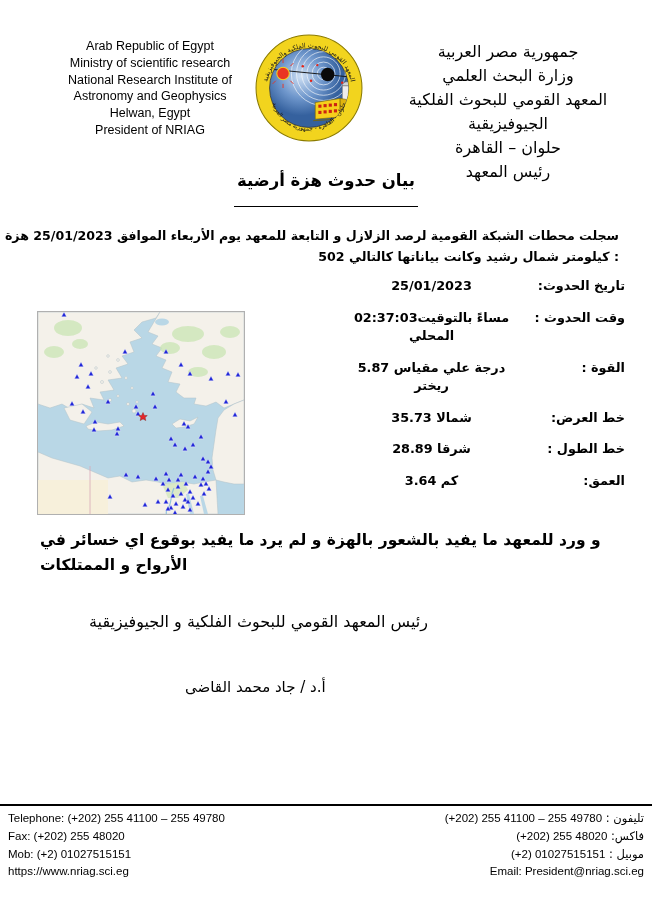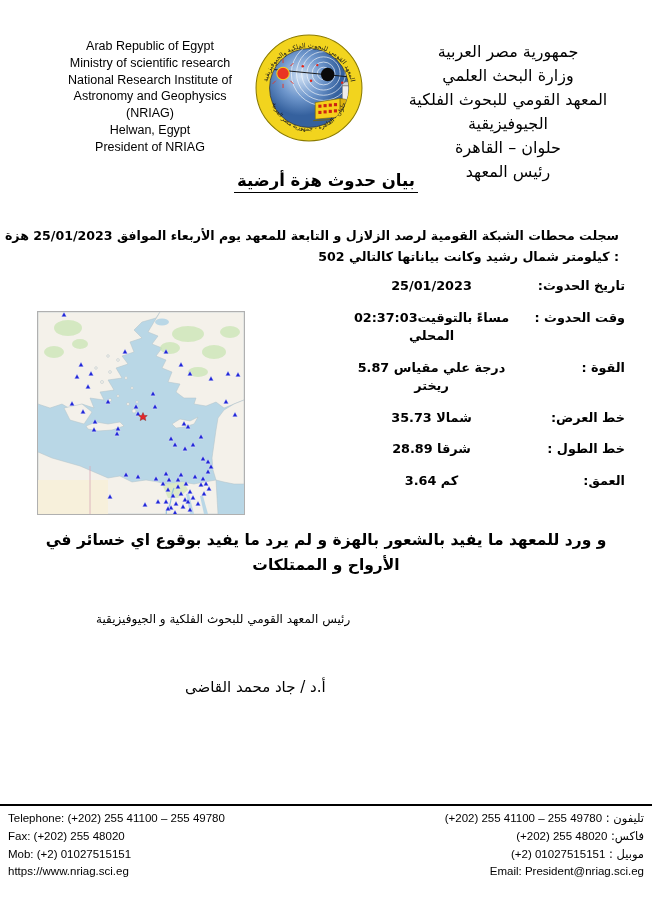--- a/index.html
+++ b/index.html
@@ -8,61 +8,60 @@
   .ar{font-family:"DejaVu Sans",sans-serif;}
   
   .hdr-en{position:absolute;left:58px;top:38px;width:184px;text-align:center;
           font-size:12.5px;line-height:1.34;}
   .hdr-ar{position:absolute;left:390px;top:40px;width:236px;text-align:center;
           font-size:16px;line-height:1.5;}
   .logo{position:absolute;left:255px;top:34px;width:108px;height:108px;}
   
   .title-wrap{position:absolute;left:0;top:171px;width:652px;text-align:center;}
   .title{display:inline-block;font-size:16.5px;font-weight:bold;
-         border-bottom:1.6px solid #000;padding:0 3px 2px 3px;}
+         border-bottom:1.6px solid #000;padding:0 3px 16px 3px;}
   
   .body-para{position:absolute;left:35px;top:226px;width:584px;
              font-weight:bold;font-size:12.6px;line-height:1.55;}
   .body-line1{direction:rtl;text-align:right;white-space:nowrap;}
   .body-line2{direction:ltr;text-align:right;margin-top:1px;}
   
   .fields{position:absolute;right:27px;top:277px;width:300px;}
   .field-row{display:flex;direction:rtl;align-items:baseline;margin-bottom:13px;
              font-size:12.8px;font-weight:bold;line-height:1.45;}
   .field-label{width:102px;direction:rtl;}
   .field-value{flex:1;direction:ltr;text-align:center;margin-left:15px;}
   
   .map{position:absolute;left:37px;top:311px;width:206px;height:202px;
        border:1px solid #b0b0b0;box-sizing:content-box;}
   .station{fill:#1f25d8;stroke:#ffffff;stroke-width:0.4;}
   .epicenter{fill:#e5262b;stroke:#7d1210;stroke-width:0.4;}
   
   .closing{position:absolute;left:40px;top:528px;width:572px;direction:rtl;
-           text-align:center;font-weight:bold;font-size:15.5px;line-height:1.6;}
-  
-  .sig-title{position:absolute;left:96px;top:612px;direction:rtl;font-size:12px;white-space:nowrap;}
+           text-align:left;font-weight:bold;font-size:15.5px;line-height:1.6;}
+  
+  .sig-title{position:absolute;left:89px;top:612px;direction:rtl;font-size:16px;white-space:nowrap;}
   .sig-name{position:absolute;left:185px;top:678px;direction:rtl;font-size:15px;white-space:nowrap;}
   
   .footer-rule{position:absolute;left:0;top:804px;width:652px;border-top:2px solid #000;}
   .footer-left{position:absolute;left:8px;top:810px;font-size:11.5px;line-height:1.55;}
   .footer-right{position:absolute;right:8px;top:810px;font-size:11.5px;line-height:1.55;text-align:right;}
   .f-row{white-space:nowrap;}
   .f-num{direction:ltr;unicode-bidi:isolate;font-family:"Liberation Sans",sans-serif;}
 </style>
 </head>
 <body>
 
 <div class="page">
 
   <div class="hdr-en">
     <div>Arab Republic of Egypt</div>
     <div>Ministry of scientific research</div>
     <div>National Research Institute of</div>
     <div>Astronomy and Geophysics</div>
-    <div>(NRIAG)</div>
     <div>Helwan, Egypt</div>
     <div>President of NRIAG</div>
   </div>
 
   <div class="logo">
     <svg viewBox="0 0 104 104" width="108" height="108">
       <defs>
         <radialGradient id="skyGrad" cx="40%" cy="35%">
           <stop offset="0%" stop-color="#cfe0f4"></stop>
           <stop offset="55%" stop-color="#6f97cc"></stop>

